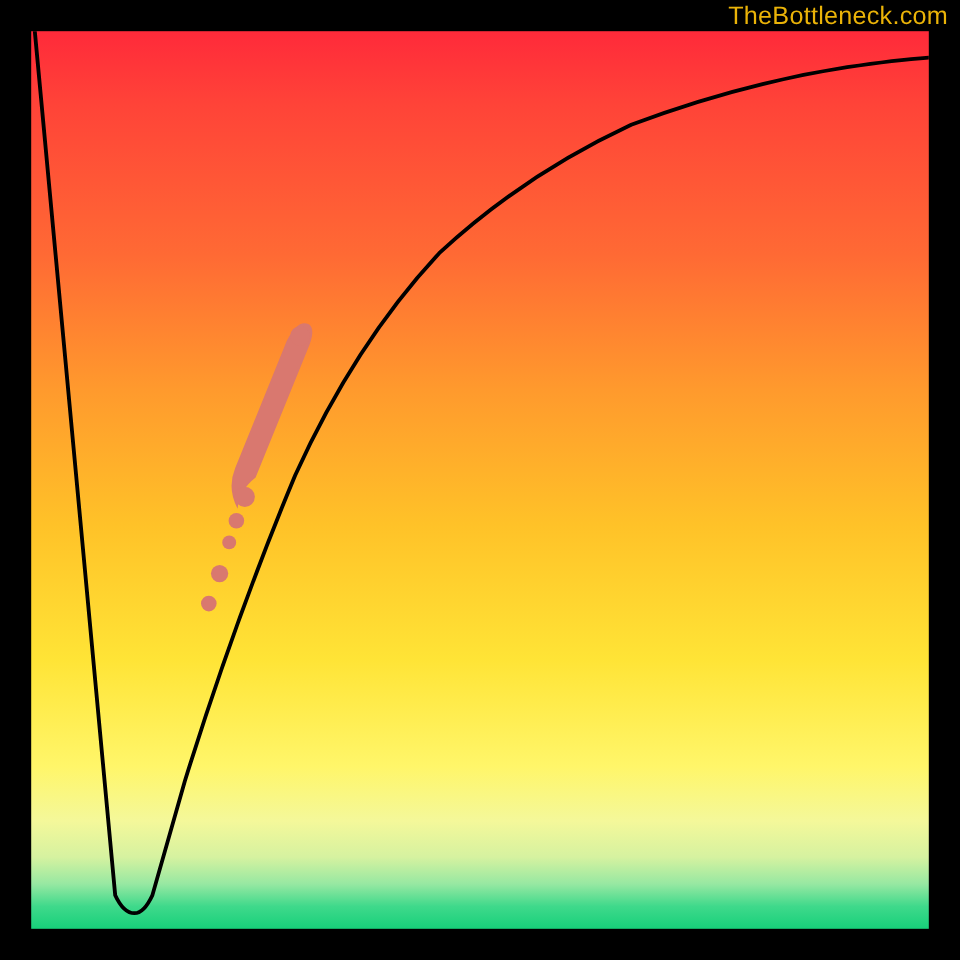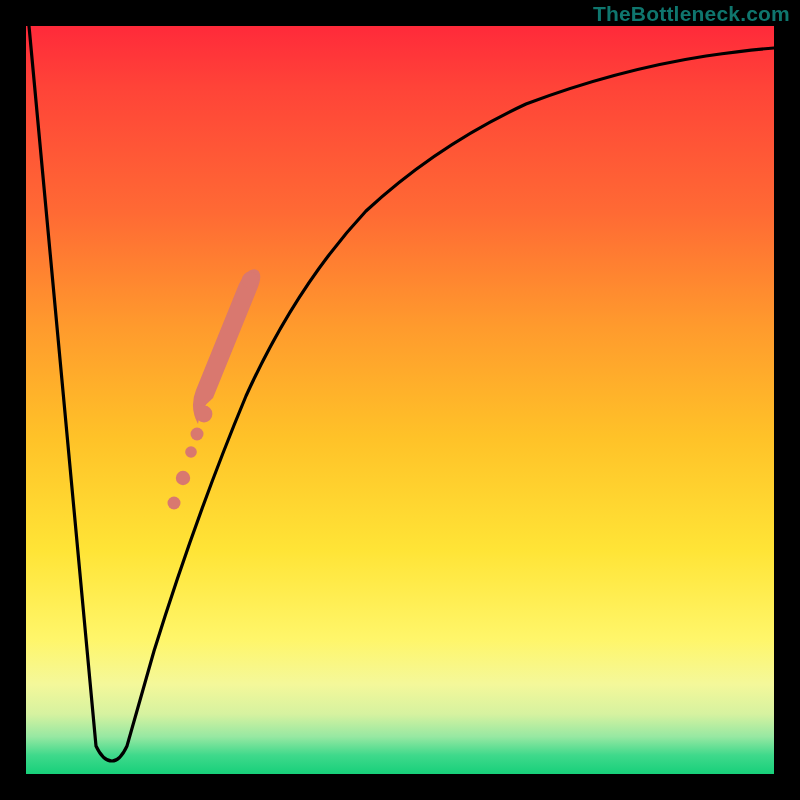--- a/index.html
+++ b/index.html
@@ -50,23 +50,23 @@
     position: absolute;
     left: 26px;
     top: 26px;
     width: 748px;
     height: 748px;
   }
   .watermark {
     position: absolute;
     top: 2px;
     right: 10px;
-    color: #0f766e;
+    color: #eab308;
     font-size: 21px;
-    font-weight: 700;
+    font-weight: 400;
     letter-spacing: 0.2px;
     user-select: none;
   }
 </style>
 </head>
 <body>
 
 <div class="stage">
 
   <div class="inner-border"></div>

